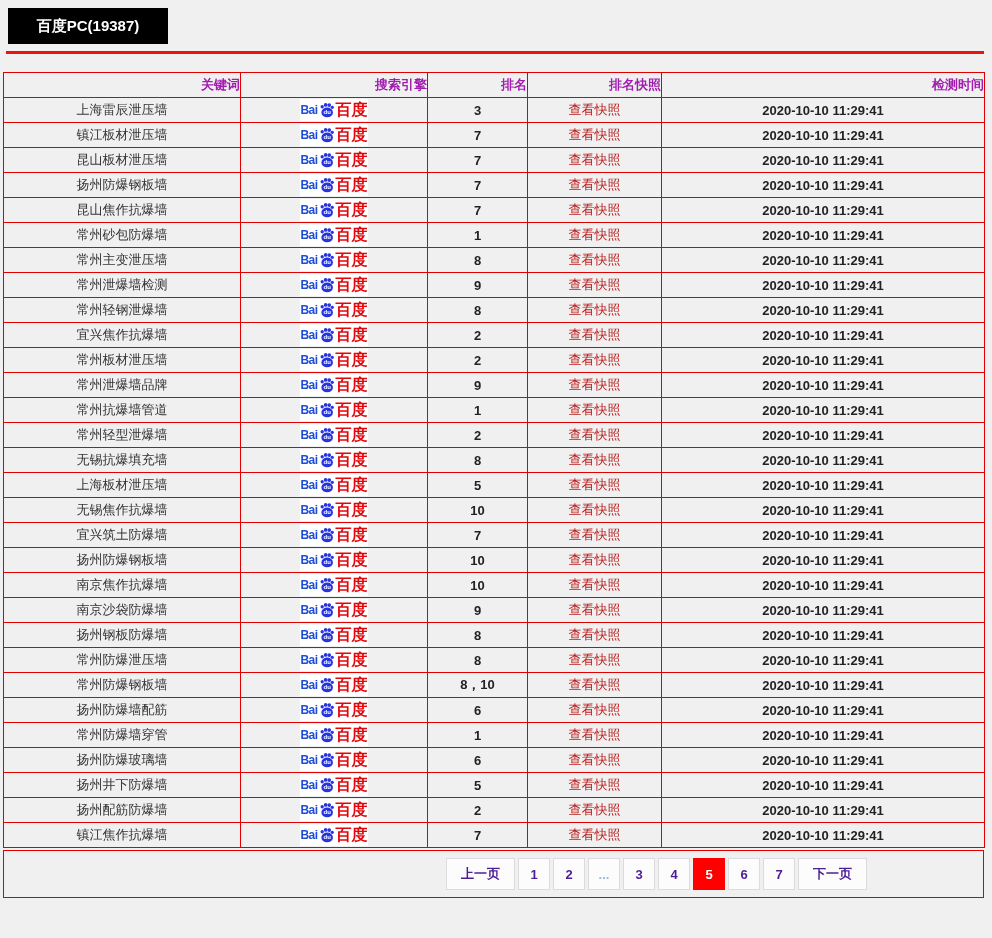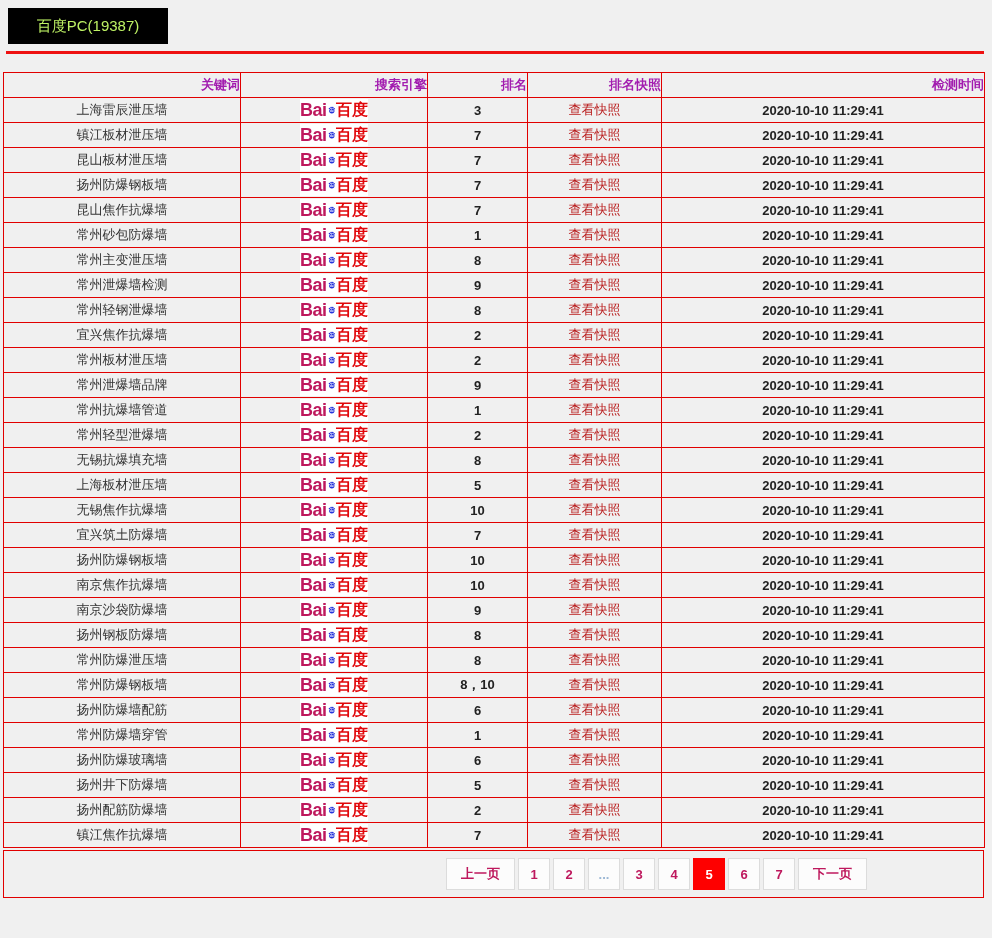--- a/index.html
+++ b/index.html
@@ -8,21 +8,21 @@
     width:992px; height:938px;
     background:#f0f0f0;
     font-family:"Liberation Sans", sans-serif;
     overflow:hidden;
   }
   
   .tabs { display:flex; gap:9px; padding:8px 0 0 8px; }
   .tab {
     width:160px; height:36px;
     display:flex; align-items:center; justify-content:center;
-    color:#bef264; font-weight:normal; font-size:15px; cursor:pointer;
+    color:#ffffff; font-weight:bold; font-size:15px; cursor:pointer;
   }
   .tab-pc { background:#000000; }
   .tab-mobile { background:#b01e23; }
   
   .rule { height:3px; background:#ee1111; margin:7px 8px 0 6px; }
   
   table.rank-table {
     border-collapse:collapse; table-layout:fixed;
     width:981px; margin:18px 8px 0 3px;
     background:transparent;
@@ -37,39 +37,39 @@
     font-weight:bold; color:#a21caf;
   }
   td.c { text-align:center; }
   td.b { font-weight:bold; color:#222; }
   
   .logo-box {
     width:68px; height:22px; background:#ffffff;
     margin:0 auto;
     display:flex; align-items:center; justify-content:center; gap:1px;
   }
-  .logo-bai { color:#be185d; font-weight:bold; font-size:18px; letter-spacing:-0.5px; line-height:1; }
+  .logo-bai { color:#1d4ed8; font-weight:bold; font-size:12px; letter-spacing:-0.5px; line-height:1; }
   .logo-cn  { color:#e1070b; font-weight:bold; font-size:16px; line-height:1; }
   .paw { display:block; }
   .snap-link { color:#b91c1c; text-decoration:none; cursor:pointer; }
   
   .pager-wrap {
     margin:2px 8px 0 3px;
     border:1px solid #e10000;
     height:48px;
     display:flex; align-items:center; justify-content:flex-end;
     padding-right:116px;
     gap:3px;
     background:#f0f0f0;
   }
   .page-btn {
     display:inline-flex; align-items:center; justify-content:center;
     min-width:32px; height:32px; padding:0 9px;
     background:#fcfcfc; border:1px solid #dcdcdc;
-    color:#be185d; font-size:13px; font-weight:bold;
+    color:#4c1d95; font-size:13px; font-weight:bold;
     text-decoration:none; cursor:pointer; user-select:none;
   }
   .page-btn.wide { padding:0 14px; }
   .page-btn.active { background:#fe0000; border-color:#fe0000; color:#ffffff; cursor:default; }
   .page-btn.ellipsis { color:#9bb7d4; cursor:default; }
 </style>
 </head>
 <body>
 
 <div class="tabs">

